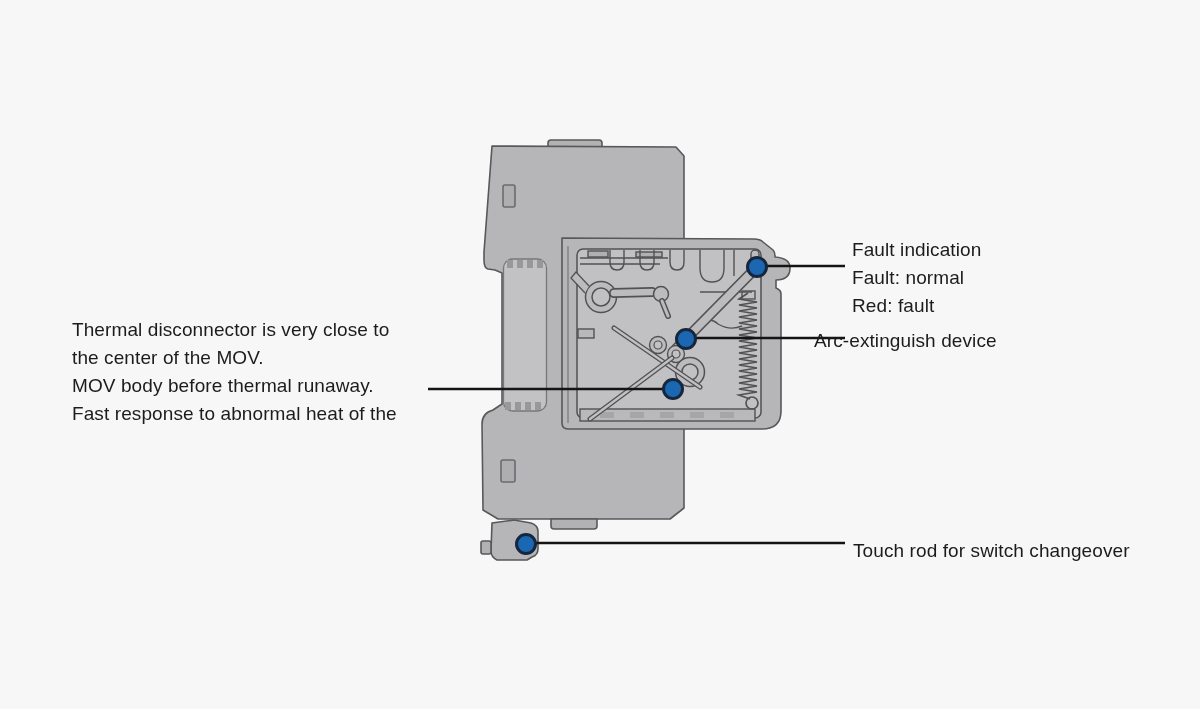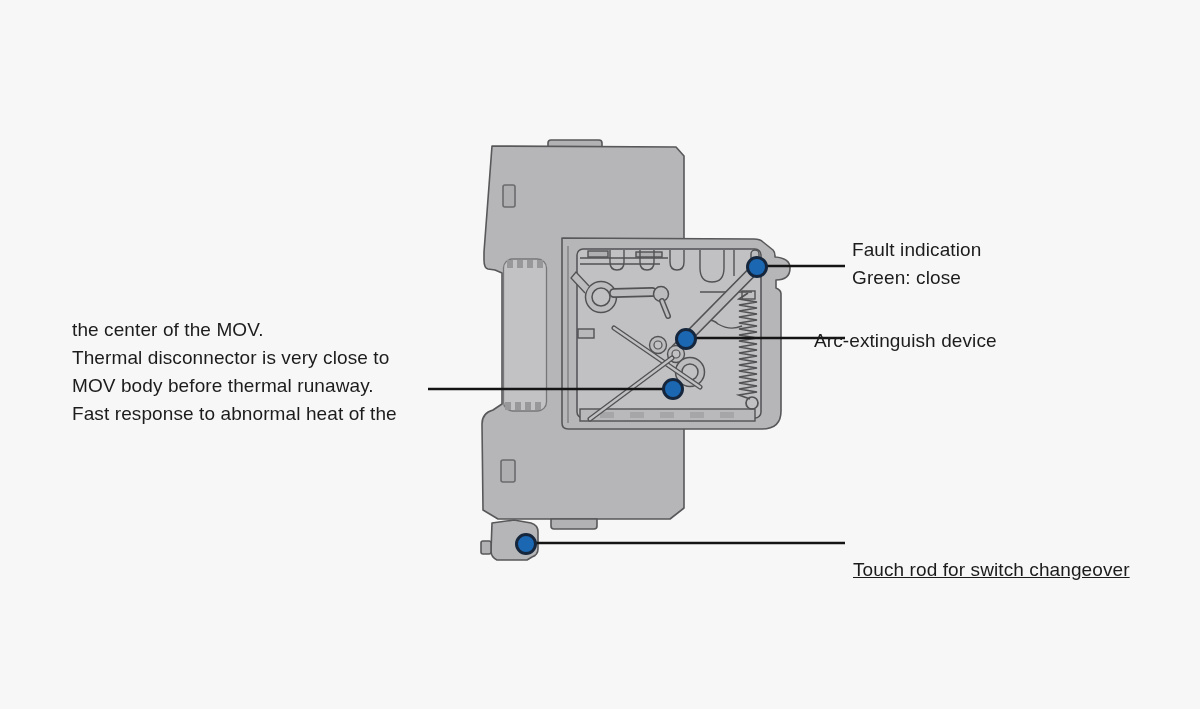--- a/index.html
+++ b/index.html
@@ -145,32 +145,33 @@
 
     <g fill="#1b67b2" stroke="#16263c" stroke-width="3">
       <circle cx="757" cy="267" r="9.5" fill="#1b67b2"></circle>
       <circle cx="686" cy="339" r="9.5" fill="#1b67b2"></circle>
       <circle cx="673" cy="389" r="9.5" fill="#1b67b2"></circle>
       <circle cx="526" cy="544" r="9.5" fill="#1b67b2"></circle>
     </g>
   </svg>
 
   <div class="callout left-block" style="left:72px;top:316px;">
+    <span>Thermal disconnector is very close to</span>
     <span>the center of the MOV.</span>
-    <span>Thermal disconnector is very close to</span>
     <span>MOV body before thermal runaway.</span>
     <span>Fast response to abnormal heat of the</span>
   </div>
 
   <div class="callout" style="left:852px;top:236px;">
     <span>Fault indication</span>
-    <span>Green: close</span>
+    <span>Fault: normal</span>
+    <span>Red: fault</span>
   </div>
 
   <div class="callout" style="left:814px;top:327px;">
     <span>Arc-extinguish device</span>
   </div>
 
-  <div class="callout" style="left:853px;top:556px;text-decoration:underline;">
+  <div class="callout" style="left:853px;top:537px;">
     <span>Touch rod for switch changeover</span>
   </div>
 
 </div>
 
 </body></html>

